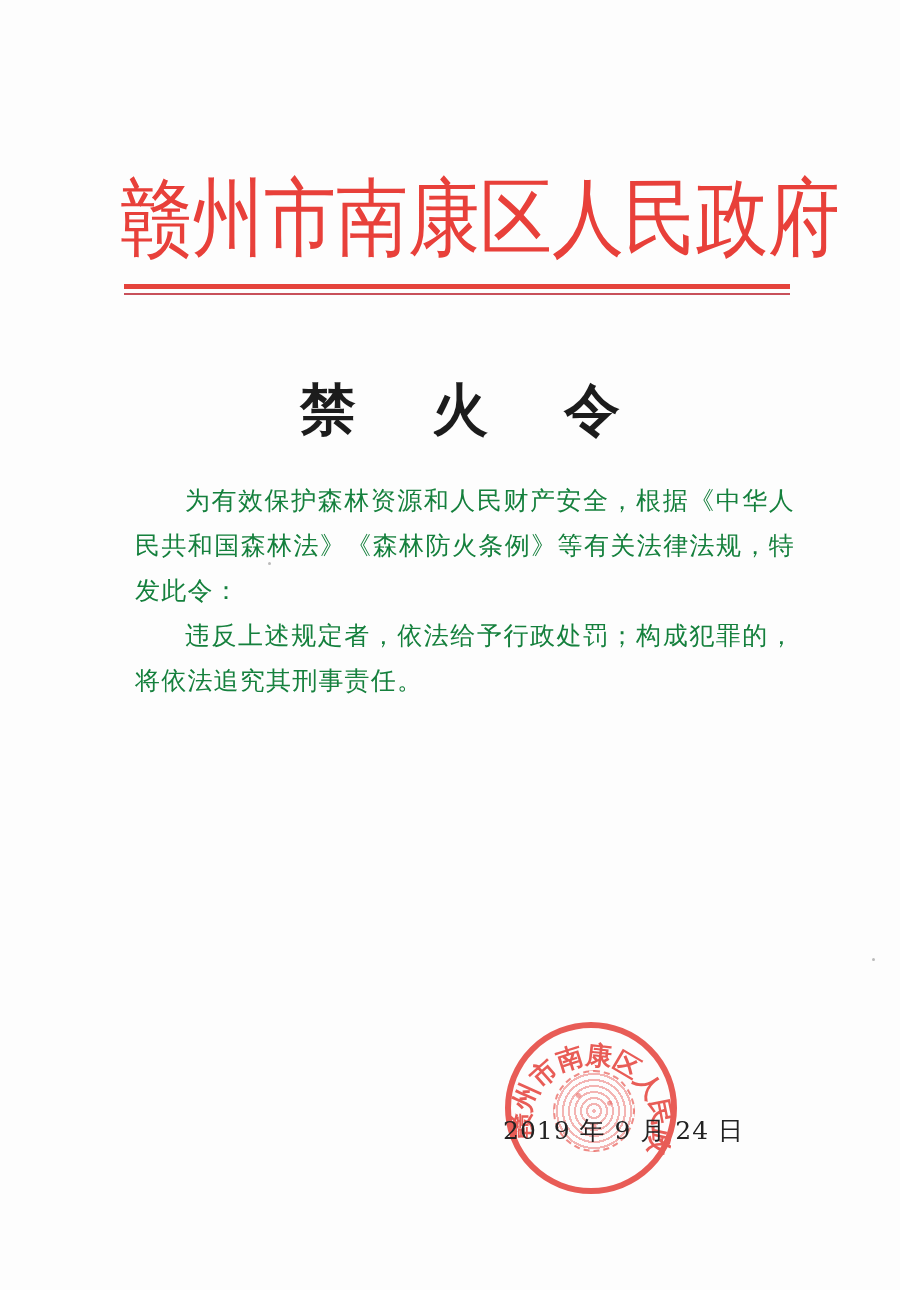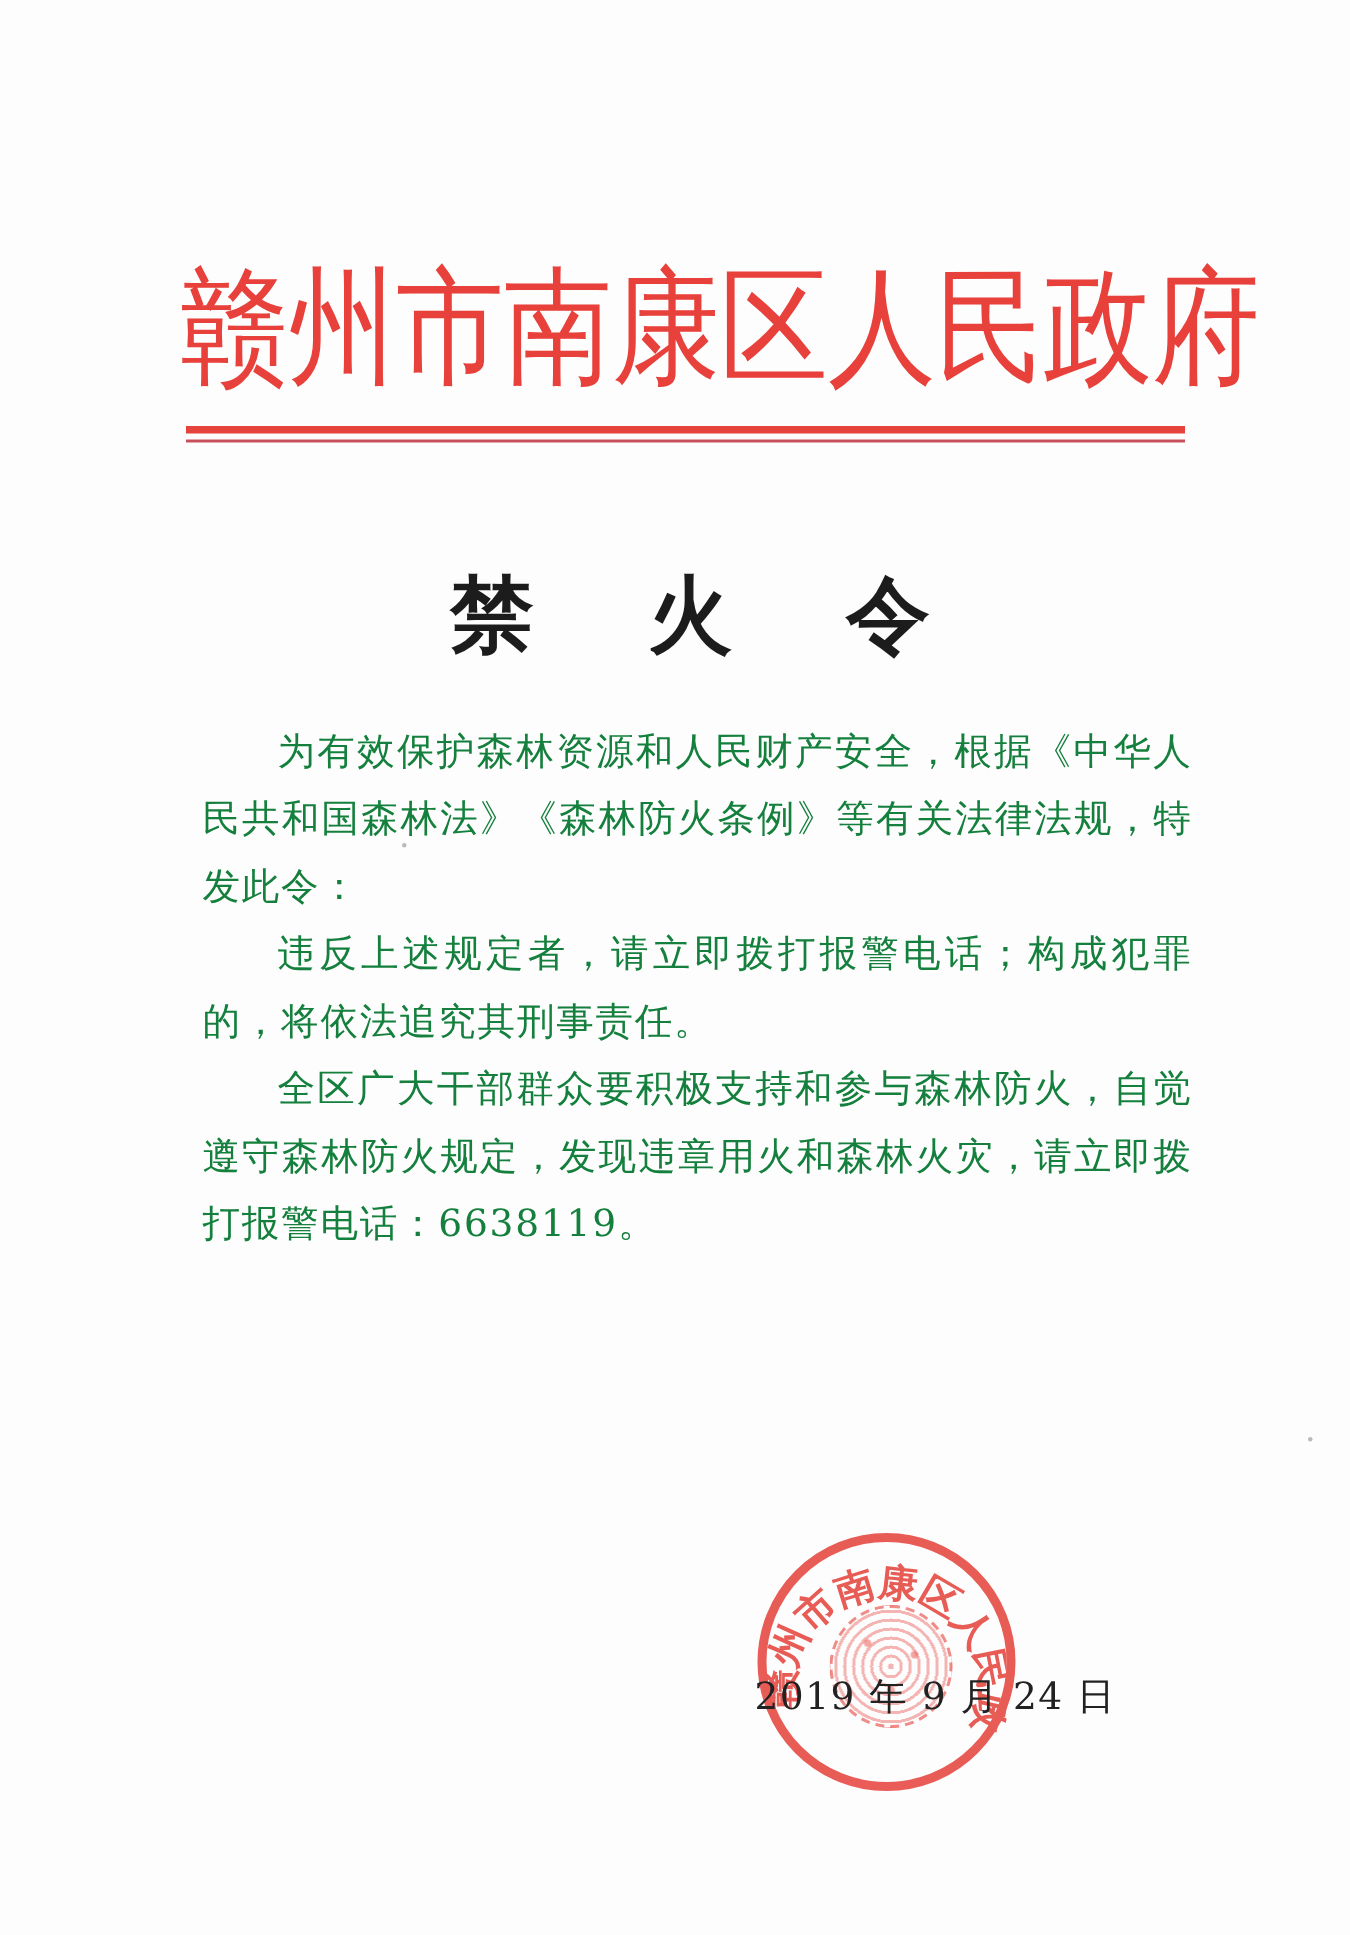--- a/index.html
+++ b/index.html
@@ -162,22 +162,21 @@
   <div class="rule-thin"></div>
 
   <div class="doc-title">
     <span>禁</span>
     <span>火</span>
     <span>令</span>
   </div>
 
   <div class="body-text">
     <p>为有效保护森林资源和人民财产安全，根据《中华人民共和国森林法》《森林防火条例》等有关法律法规，特发此令：</p>
-    <p>违反上述规定者，请立即拨打报警电话；构成犯罪的，将依法追究其刑事责任。</p>
-    <p>全区广大干部群众要积极支持和参与森林防火，自觉遵守森林防火规定，发现违章用火和森林火灾，请立即拨打报警电话：6638119。</p>
+    <p>违反上述规定者，依法给予行政处罚；构成犯罪的，将依法追究其刑事责任。</p>
   </div>
 
   <div class="seal">
     <div class="seal-ring-text">
       <svg width="160" height="160" viewBox="0 0 160 160">
         <defs>
           <path id="sealArc" d="M 22,120 A 62,62 0 1,1 138,120"></path>
         </defs>
         <text>
           <textPath href="#sealArc" startOffset="4%">赣州市南康区人民政府</textPath>

